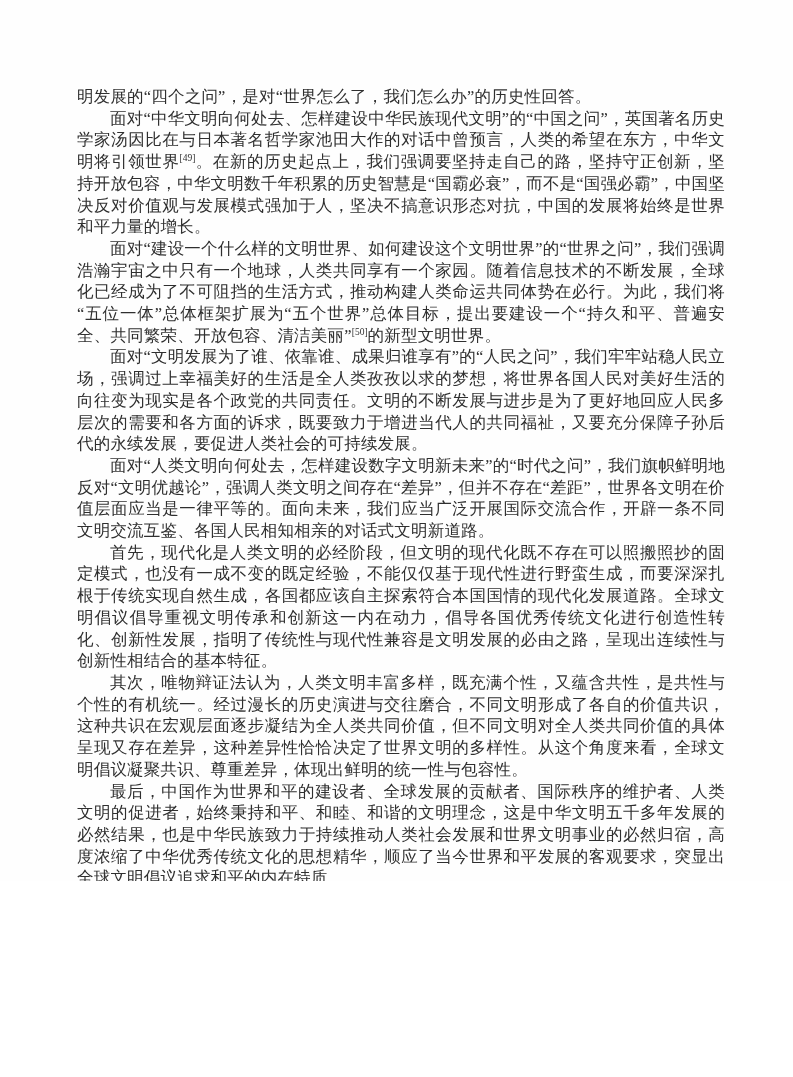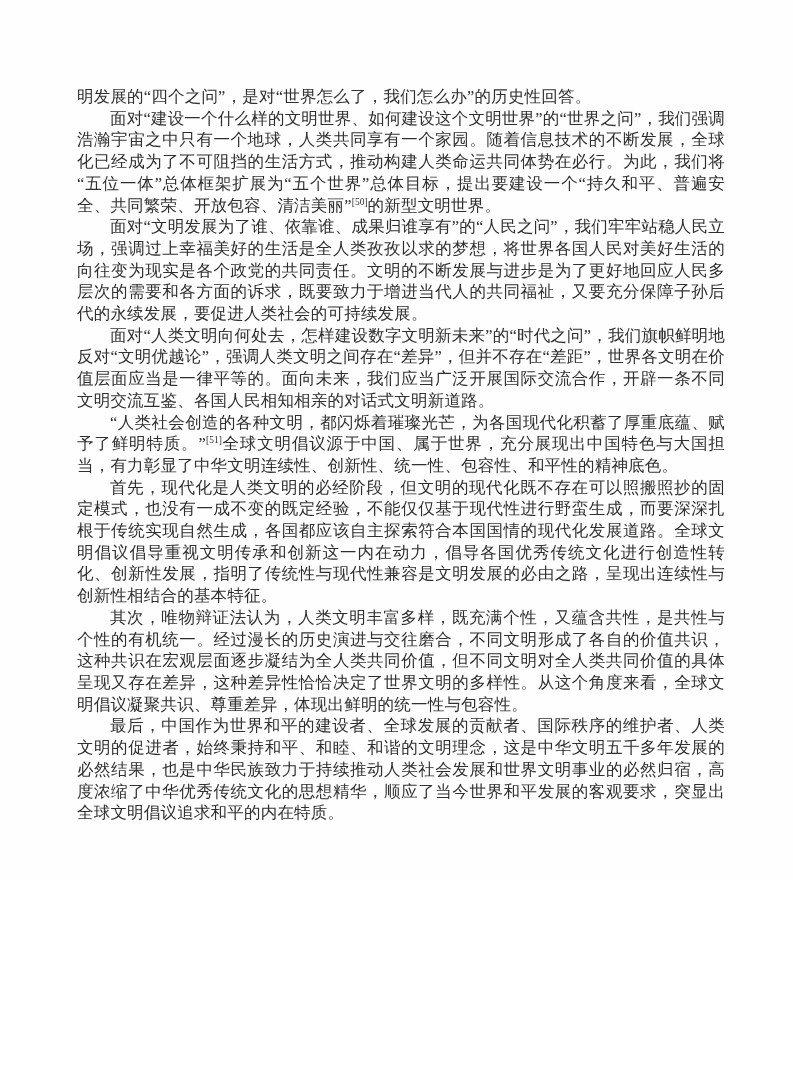--- a/index.html
+++ b/index.html
@@ -59,29 +59,29 @@
   }
 </style>
 </head>
 <body>
 
 <div class="page">
   <div class="text-block">
 
     <p class="para no-indent"><span>明发展的“四个之问”，是对“世界怎么了，我们怎么办”的历史性回答。</span></p>
 
+    <p class="para"><span>面对“中华文明向何处去、怎样建设中华民族现代文明”的“中国之问”，英国著名历史学家汤因比在与日本著名哲学家池田大作的对话中曾预言，人类的希望在东方，中华文明将引领世界</span><sup class="fnref">[49]</sup><span>。在新的历史起点上，我们强调要坚持走自己的路，坚持守正创新，坚持开放包容，中华文明数千年积累的历史智慧是“国霸必衰”，而不是“国强必霸”，中国坚决反对价值观与发展模式强加于人，坚决不搞意识形态对抗，中国的发展将始终是世界和平力量的增长。</span></p>
 
     <p class="para"><span>面对“建设一个什么样的文明世界、如何建设这个文明世界”的“世界之问”，我们强调浩瀚宇宙之中只有一个地球，人类共同享有一个家园。随着信息技术的不断发展，全球化已经成为了不可阻挡的生活方式，推动构建人类命运共同体势在必行。为此，我们将“五位一体”总体框架扩展为“五个世界”总体目标，提出要建设一个“持久和平、普遍安全、共同繁荣、开放包容、清洁美丽”</span><sup class="fnref">[50]</sup><span>的新型文明世界。</span></p>
 
     <p class="para"><span>面对“文明发展为了谁、依靠谁、成果归谁享有”的“人民之问”，我们牢牢站稳人民立场，强调过上幸福美好的生活是全人类孜孜以求的梦想，将世界各国人民对美好生活的向往变为现实是各个政党的共同责任。文明的不断发展与进步是为了更好地回应人民多层次的需要和各方面的诉求，既要致力于增进当代人的共同福祉，又要充分保障子孙后代的永续发展，要促进人类社会的可持续发展。</span></p>
 
     <p class="para"><span>面对“人类文明向何处去，怎样建设数字文明新未来”的“时代之问”，我们旗帜鲜明地反对“文明优越论”，强调人类文明之间存在“差异”，但并不存在“差距”，世界各文明在价值层面应当是一律平等的。面向未来，我们应当广泛开展国际交流合作，开辟一条不同文明交流互鉴、各国人民相知相亲的对话式文明新道路。</span></p>
 
 
-    <p class="para"><span>“人类社会创造的各种文明，都闪烁着璀璨光芒，为各国现代化积蓄了厚重底蕴、赋予了鲜明特质。”</span><sup class="fnref">[51]</sup><span>全球文明倡议源于中国、属于世界，充分展现出中国特色与大国担当，有力彰显了中华文明连续性、创新性、统一性、包容性、和平性的精神底色。</span></p>
 
     <p class="para"><span>首先，现代化是人类文明的必经阶段，但文明的现代化既不存在可以照搬照抄的固定模式，也没有一成不变的既定经验，不能仅仅基于现代性进行野蛮生成，而要深深扎根于传统实现自然生成，各国都应该自主探索符合本国国情的现代化发展道路。全球文明倡议倡导重视文明传承和创新这一内在动力，倡导各国优秀传统文化进行创造性转化、创新性发展，指明了传统性与现代性兼容是文明发展的必由之路，呈现出连续性与创新性相结合的基本特征。</span></p>
 
     <p class="para"><span>其次，唯物辩证法认为，人类文明丰富多样，既充满个性，又蕴含共性，是共性与个性的有机统一。经过漫长的历史演进与交往磨合，不同文明形成了各自的价值共识，这种共识在宏观层面逐步凝结为全人类共同价值，但不同文明对全人类共同价值的具体呈现又存在差异，这种差异性恰恰决定了世界文明的多样性。从这个角度来看，全球文明倡议凝聚共识、尊重差异，体现出鲜明的统一性与包容性。</span></p>
 
     <p class="para"><span>最后，中国作为世界和平的建设者、全球发展的贡献者、国际秩序的维护者、人类文明的促进者，始终秉持和平、和睦、和谐的文明理念，这是中华文明五千多年发展的必然结果，也是中华民族致力于持续推动人类社会发展和世界文明事业的必然归宿，高度浓缩了中华优秀传统文化的思想精华，顺应了当今世界和平发展的客观要求，突显出全球文明倡议追求和平的内在特质。</span></p>
 
   </div>
 
   <div class="page-number">·96·</div>

